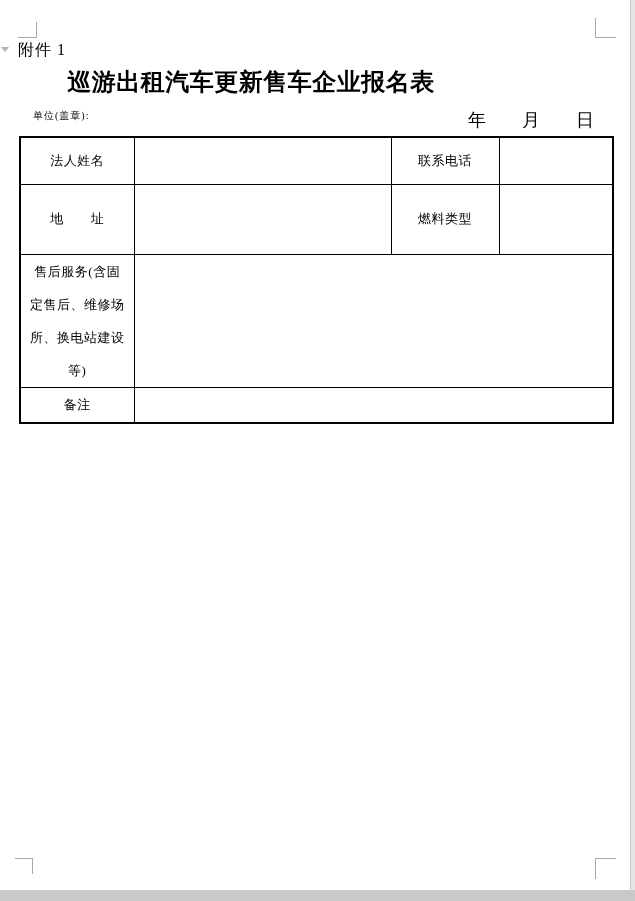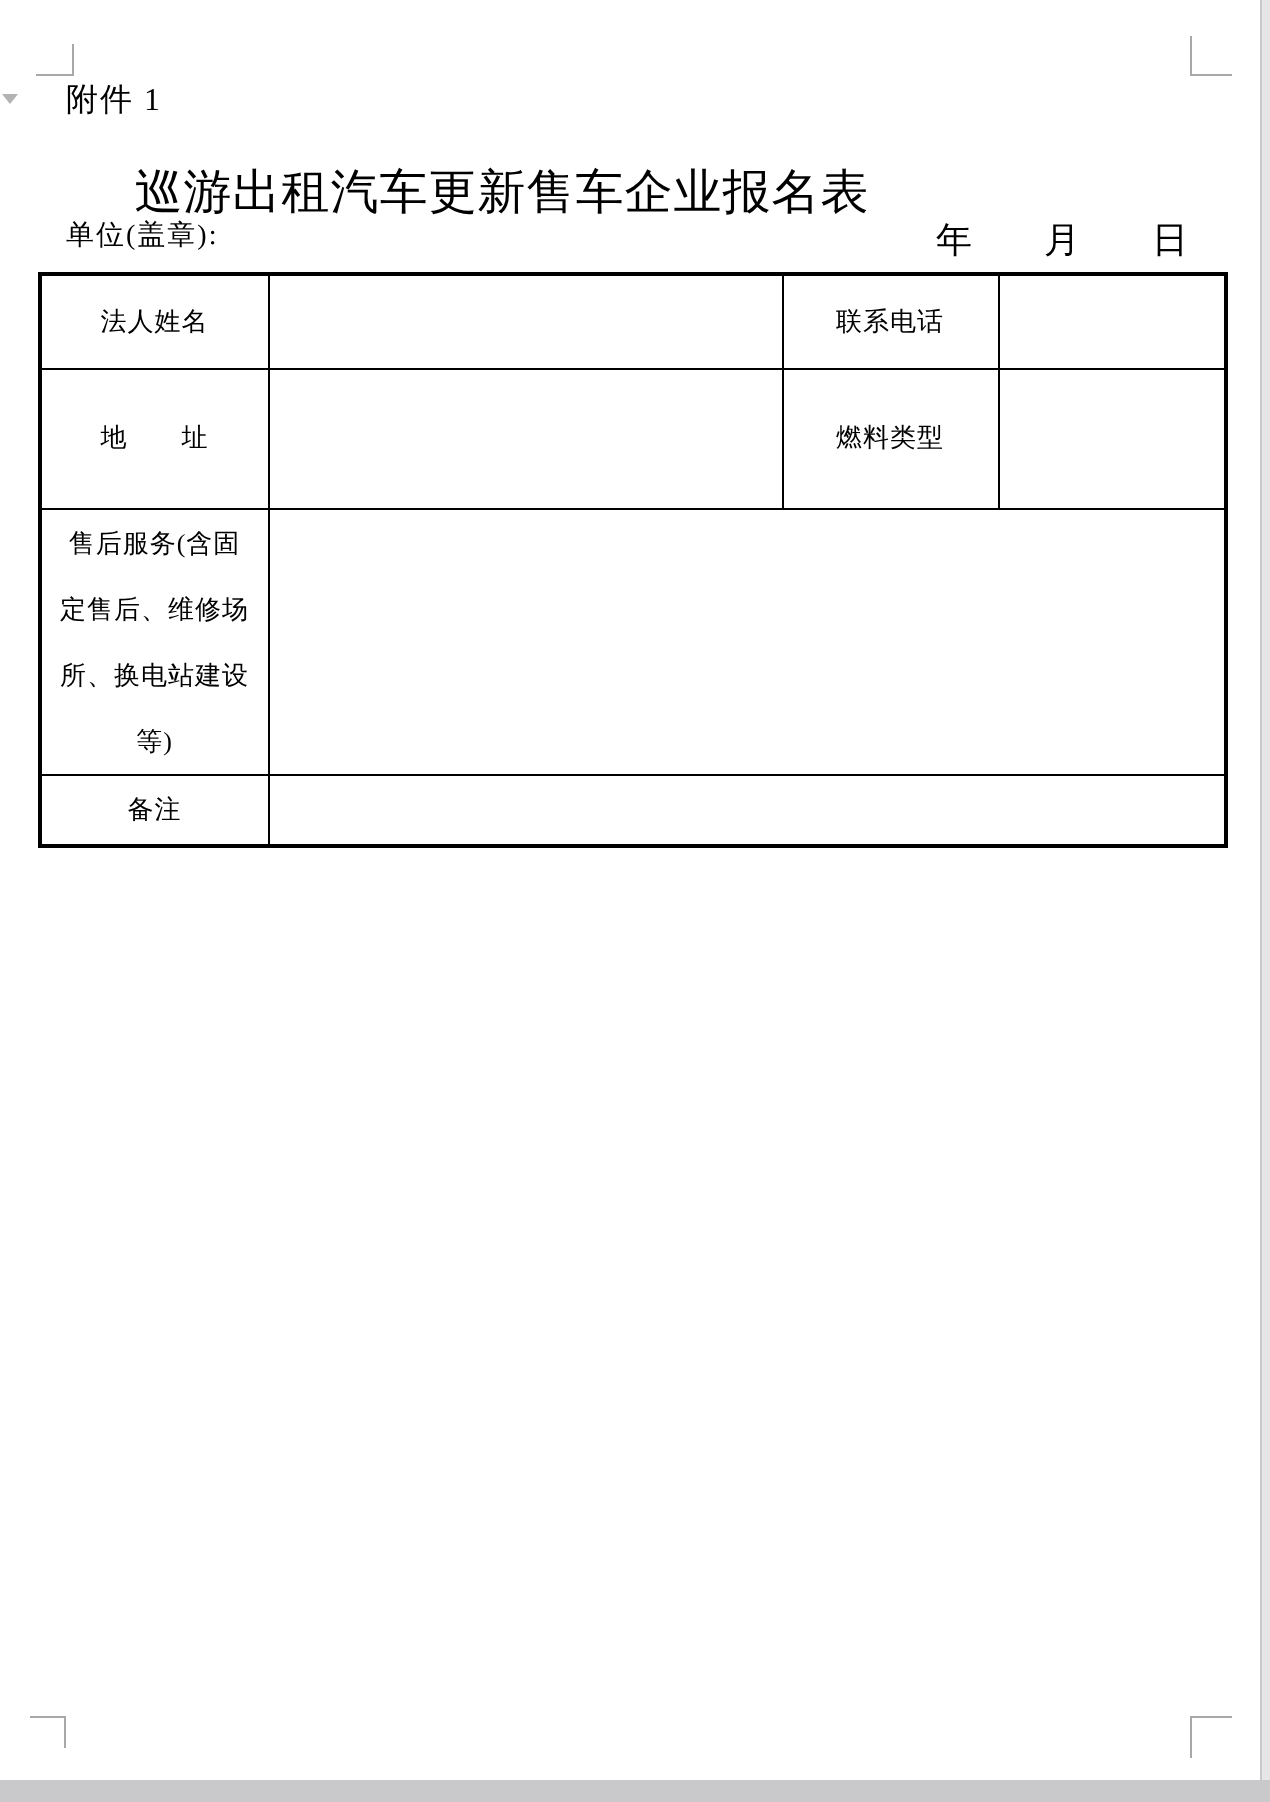--- a/index.html
+++ b/index.html
@@ -28,30 +28,30 @@
              border-right: 1px solid #a8a8a8; border-top: 1px solid #a8a8a8; }
   .crop.br { left: 595px; top: 858px; width: 21px; height: 21px;
              border-left: 1px solid #a8a8a8; border-top: 1px solid #a8a8a8; }
   
   .collapse-marker {
     position: absolute; left: 1px; top: 47px; width: 0; height: 0;
     border-left: 4px solid transparent; border-right: 4px solid transparent;
     border-top: 5px solid #b3b3b3;
   }
   .attachment {
-    position: absolute; left: 33px; top: 40px;
+    position: absolute; left: 18px; top: 40px;
     font-size: 16px; letter-spacing: 1px;
   }
   .doc-title {
     position: absolute; left: 0; top: 66px; width: 502px;
-    text-align: center; font-size: 24px; font-weight: 400; letter-spacing: 0.5px; margin-top: 14px;
+    text-align: center; font-size: 24px; font-weight: 700; letter-spacing: 0.5px;
   }
   .unit-line {
     position: absolute; left: 33px; top: 109px;
-    font-size: 14px; letter-spacing: 1px;
+    font-size: 10px; letter-spacing: 1px;
   }
   .date-line {
     position: absolute; left: 468px; top: 108px;
     font-size: 18px;
   }
   table.form {
     position: absolute; left: 19px; top: 136px;
     width: 593px; border-collapse: collapse; table-layout: fixed;
     border: 2px solid #000;
   }

